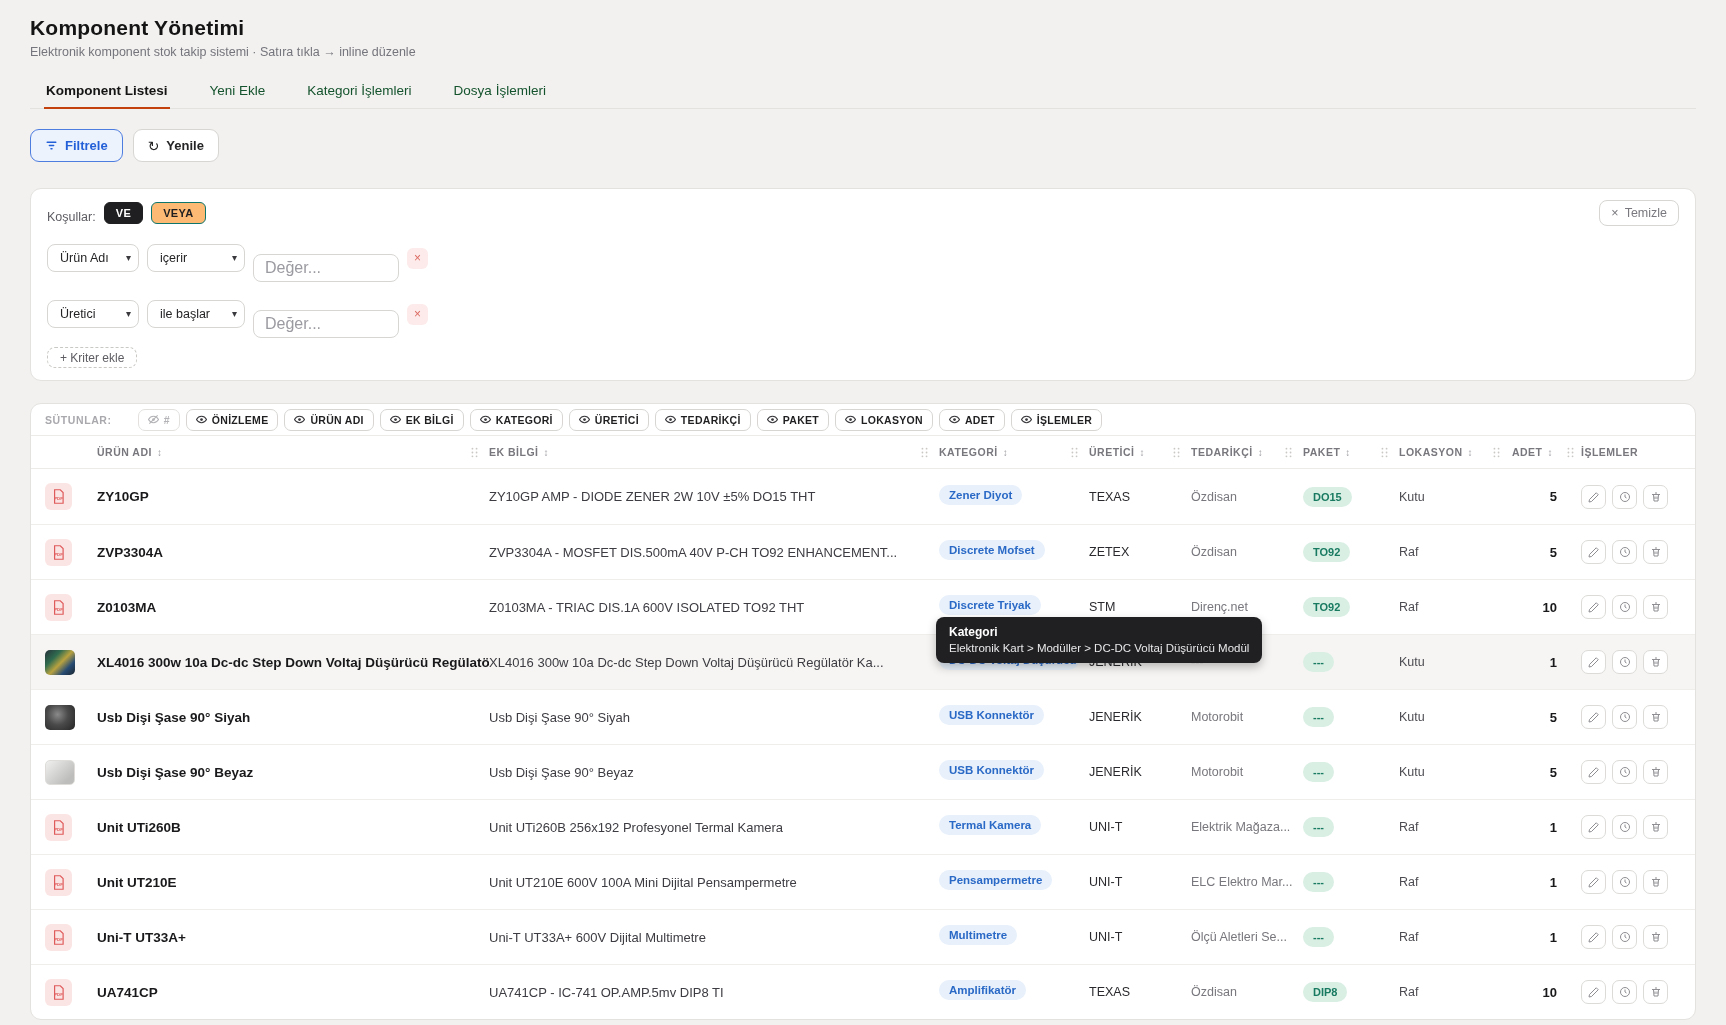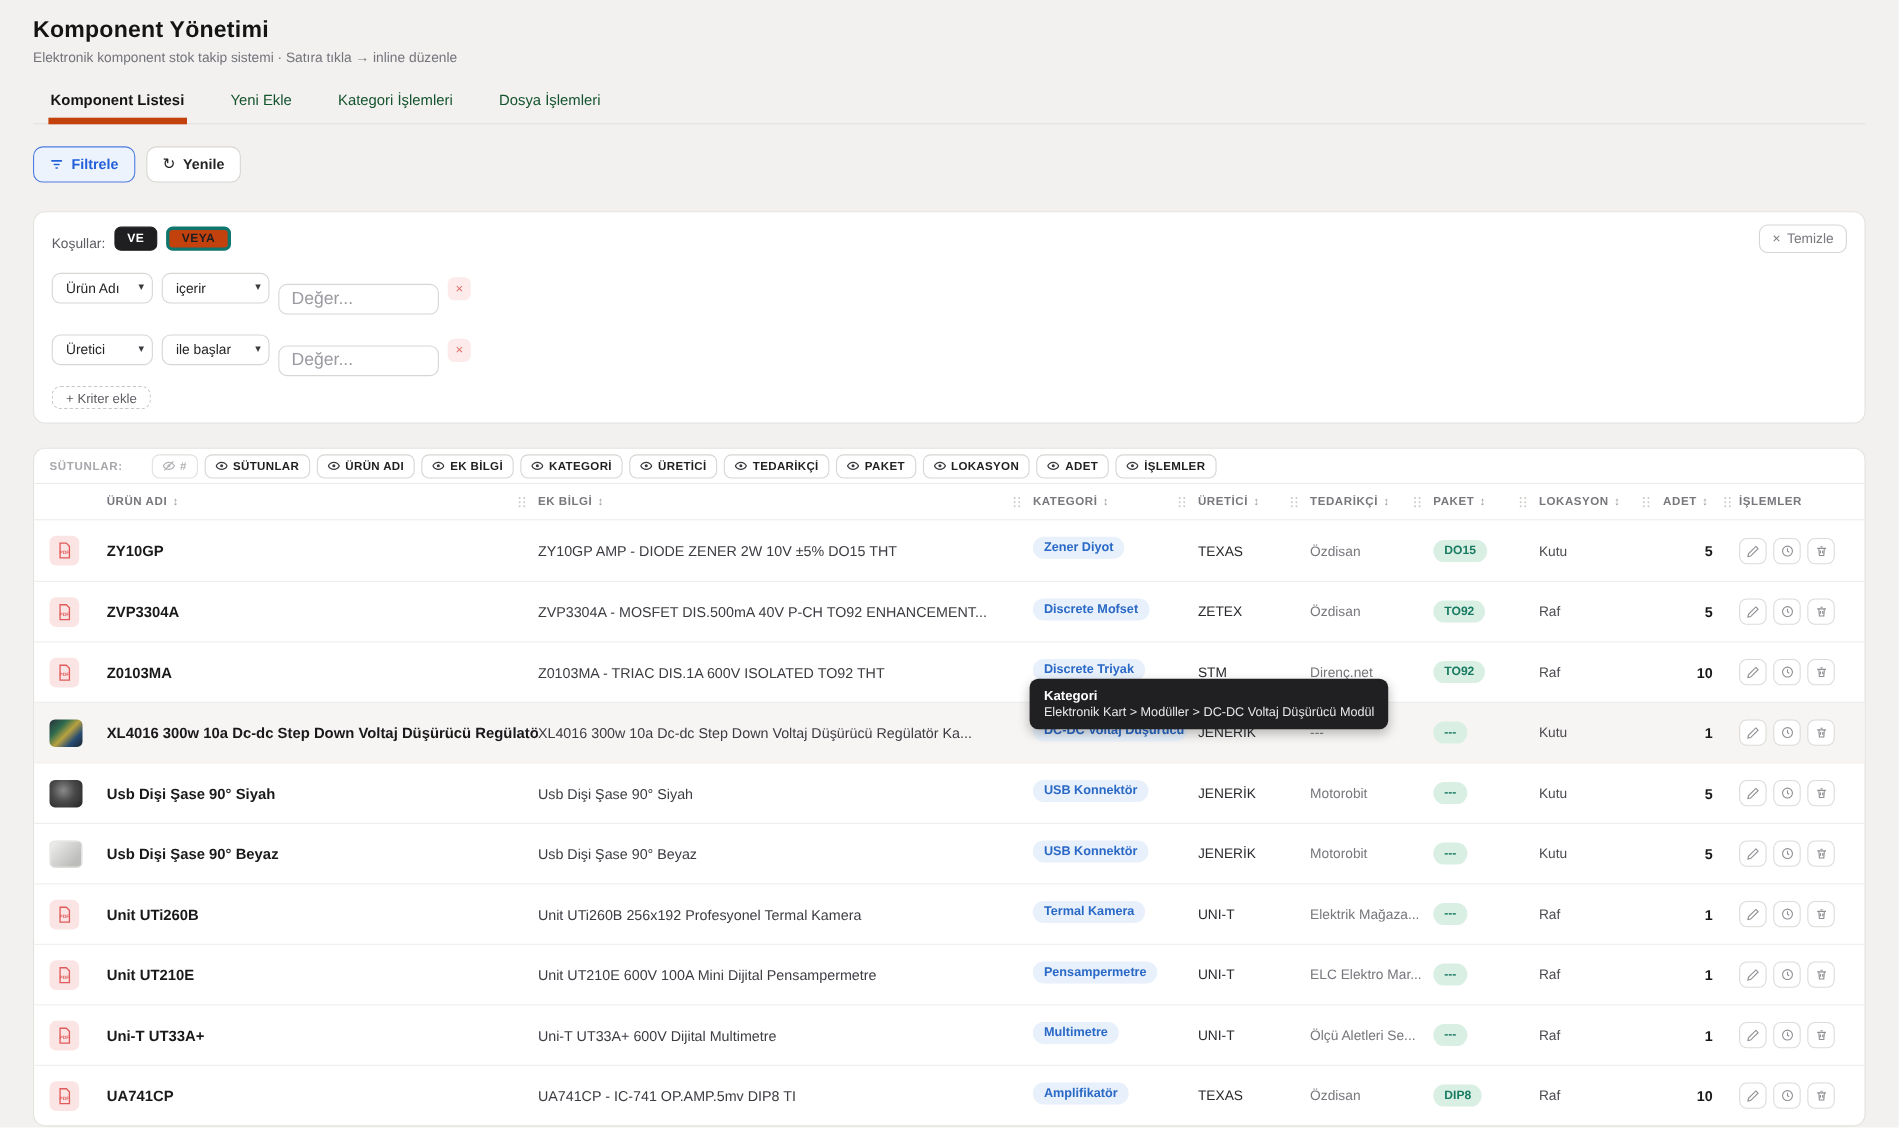--- a/index.html
+++ b/index.html
@@ -10,42 +10,42 @@
   }
   .page { margin:0 30px; padding-top:16px; }
 
   
   .page-title { font-size:21px; font-weight:700; color:#141414; letter-spacing:.2px; }
   .page-subtitle { margin-top:5px; font-size:12.5px; color:#74747c; }
 
   
   .tabs { display:flex; gap:38px; margin-top:18px; border-bottom:1px solid #e3e2df; padding-left:14px; }
   .tab { font-size:13.5px; color:#14532d; padding:6px 2px 9px; cursor:pointer; }
-  .tab.active { color:#141414; font-weight:700; border-bottom:6px solid #c2410c; margin-bottom:-1px; }
+  .tab.active { color:#141414; font-weight:700; border-bottom:2px solid #c2410c; margin-bottom:-1px; }
 
   
   .search-row { display:flex; gap:10px; margin-top:20px; align-items:center; }
   .search-input { flex:1; height:33px; border:1px solid #d7d6d3; border-radius:9px; background:#fff;
     padding:0 14px; font-size:13px; font-family:inherit; color:#1c1c1e; outline:none; }
   .search-input::placeholder { color:#9a9aa1; }
   .btn { display:inline-flex; align-items:center; gap:7px; height:33px; padding:0 14px;
     border-radius:9px; font-size:13px; font-weight:700; font-family:inherit; cursor:pointer; white-space:nowrap; }
   .btn-filter { border:1.5px solid #4e7de0; background:#edf3fd; color:#2360d8; }
   .btn-refresh { border:1px solid #d7d6d3; background:#fff; color:#242426; }
   .btn .glyph { font-size:14px; font-weight:400; }
 
   
   .filter-panel { margin-top:26px; background:#fff; border:1px solid #e3e2df; border-radius:11px; padding:11px 16px 12px; }
   .fp-top { display:flex; align-items:center; justify-content:space-between; }
   .fp-left { display:flex; align-items:flex-end; gap:8px; }
   .fp-label { font-size:12.5px; color:#5c5c62; }
   .logic-chip { height:22px; padding:0 11px; border-radius:6px; font-size:11px; font-weight:700;
     font-family:inherit; letter-spacing:.4px; cursor:pointer; }
   .logic-chip.dark { background:#1f1f21; color:#fff; border:1px solid #1f1f21; }
-  .logic-chip.light { background:#c2410c; color:#1f1f21; border:3px solid #0f766e; }
+  .logic-chip.light { background:#fdba74; color:#1f1f21; border:1px solid #0f766e; }
   .btn-clear { display:inline-flex; align-items:center; gap:6px; height:26px; padding:0 11px;
     border:1px solid #d7d6d3; background:#fff; border-radius:8px; color:#78787e; font-size:12.5px; font-family:inherit; cursor:pointer; }
   .crit-row { display:flex; align-items:center; gap:8px; margin-top:8px; }
   .select-wrap { position:relative; display:inline-block; }
   .select-wrap select { appearance:none; -webkit-appearance:none; height:28px; border:1px solid #d7d6d3;
     border-radius:8px; background:#fff; font-size:12.5px; font-family:inherit; color:#242426; padding:0 24px 0 12px; cursor:pointer; }
   .select-wrap .chev { position:absolute; right:8px; top:50%; transform:translateY(-54%); font-size:10px; color:#3a3a3e; pointer-events:none; }
   .crit-field select { width:92px; }
   .crit-op select { width:98px; }
   .crit-value { width:146px; height:28px; border:1px solid #d7d6d3; border-radius:8px; padding:0 11px;
@@ -196,21 +196,21 @@
               <circle cx="12" cy="12" r="3" fill="currentColor" stroke="none"></circle>
               <line x1="3" y1="21" x2="21" y2="3"></line>
             </svg>
             <span>#</span>
           </button>
           <button class="col-chip">
             <svg width="11" height="11" viewBox="0 0 24 24" fill="none" stroke="currentColor" stroke-width="2.4">
               <path d="M1 12s4-7 11-7 11 7 11 7-4 7-11 7S1 12 1 12z"></path>
               <circle cx="12" cy="12" r="3" fill="currentColor" stroke="none"></circle>
             </svg>
-            <span>SÜTUNLAR</span>
+            <span>ÖNİZLEME</span>
           </button>
           <button class="col-chip">
             <svg width="11" height="11" viewBox="0 0 24 24" fill="none" stroke="currentColor" stroke-width="2.4">
               <path d="M1 12s4-7 11-7 11 7 11 7-4 7-11 7S1 12 1 12z"></path>
               <circle cx="12" cy="12" r="3" fill="currentColor" stroke="none"></circle>
             </svg>
             <span>ÜRÜN ADI</span>
           </button>
           <button class="col-chip">
             <svg width="11" height="11" viewBox="0 0 24 24" fill="none" stroke="currentColor" stroke-width="2.4">

